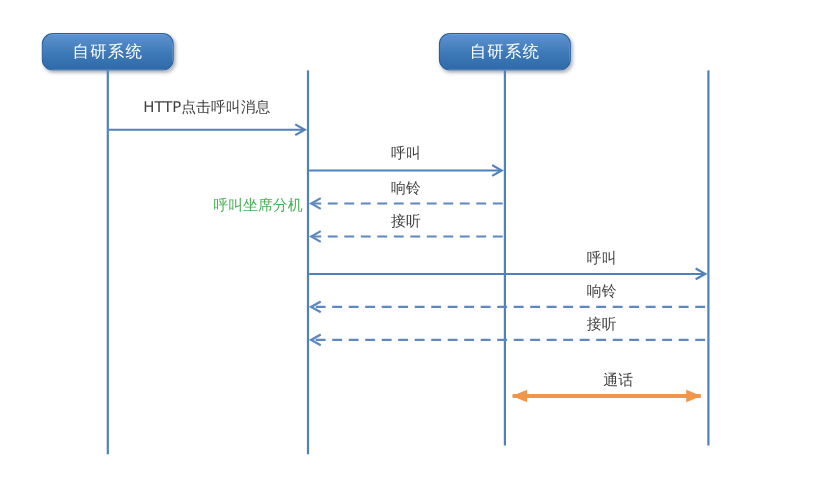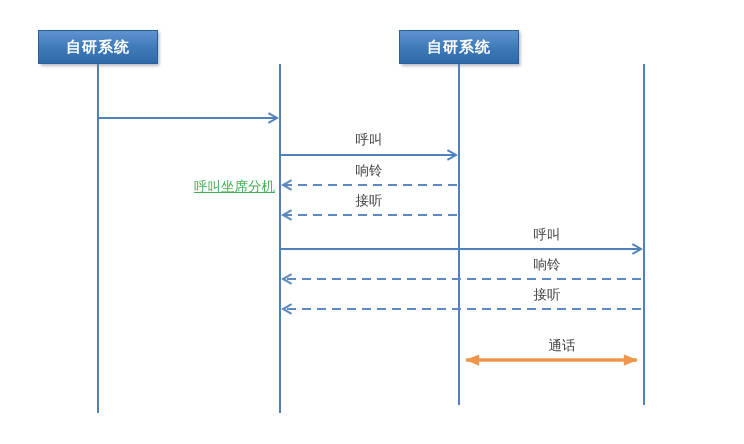--- a/index.html
+++ b/index.html
@@ -8,28 +8,28 @@
     width:744px;height:444px;
     background:#ffffff;
     font-family:"DejaVu Sans","Liberation Sans",sans-serif;
     overflow:hidden;
   }
   .actor{
     position:absolute;
     width:120px;height:34px;
     box-sizing:border-box;
     border:1px solid var(--actor-border,#2a5f9e);
-    border-radius:0;
+    border-radius:10px;
     background:linear-gradient(180deg,
       var(--actor-fill-top,#5e93cf) 0%,
       var(--actor-fill-mid,#3d79b7) 55%,
       var(--actor-fill-bottom,#2f6aaa) 100%);
     box-shadow:1.5px 2px 3px rgba(120,130,140,0.55);
     color:#ffffff;
-    font-size:15px;font-weight:bold;
+    font-size:15px;font-weight:normal;
     text-align:center;line-height:32px;
     letter-spacing:1px;
   }
   .lifeline{
     position:absolute;
     width:2px;
     background:var(--line-blue,#4f81bd);
   }
   .arrows{
     position:absolute;left:0;top:0;
@@ -41,21 +41,20 @@
     font-size:13.5px;
     color:var(--label-text,#3f3f3f);
     white-space:nowrap;
   }
   .note{
     position:absolute;
     font-size:13.5px;
     color:var(--note-green,#44b054);
     white-space:nowrap;
     text-align:left;
-    text-decoration:underline;
   }
 </style>
 </head>
 <body>
 
 <div class="stage">
 
   <div class="actor" style="left:38px;top:30px">
     <span>自研系统</span>
   </div>
@@ -84,20 +83,21 @@
     <line x1="99" y1="118" x2="276" y2="118" style="stroke:var(--line-blue,#4f81bd)" stroke-width="1.8" marker-end="url(#vSolid)"></line>
     <line x1="281" y1="155" x2="455" y2="155" style="stroke:var(--line-blue,#4f81bd)" stroke-width="1.8" marker-end="url(#vSolid)"></line>
     <line x1="457" y1="185" x2="284" y2="185" style="stroke:var(--dashed-blue,#5e88c2)" stroke-width="2" stroke-dasharray="9 6" marker-end="url(#vDash)"></line>
     <line x1="457" y1="215" x2="284" y2="215" style="stroke:var(--dashed-blue,#5e88c2)" stroke-width="2" stroke-dasharray="9 6" marker-end="url(#vDash)"></line>
     <line x1="281" y1="249" x2="640" y2="249" style="stroke:var(--line-blue,#4f81bd)" stroke-width="1.8" marker-end="url(#vSolid)"></line>
     <line x1="641" y1="279" x2="284" y2="279" style="stroke:var(--dashed-blue,#5e88c2)" stroke-width="2" stroke-dasharray="9 6" marker-end="url(#vDash)"></line>
     <line x1="641" y1="309" x2="284" y2="309" style="stroke:var(--dashed-blue,#5e88c2)" stroke-width="2" stroke-dasharray="9 6" marker-end="url(#vDash)"></line>
     <line x1="466" y1="360" x2="637" y2="360" style="stroke:var(--orange,#f0964b)" stroke-width="3.6" marker-start="url(#triOrange)" marker-end="url(#triOrange)"></line>
   </svg>
 
+  <div class="msg" style="left:188px;top:89px">HTTP点击呼叫消息</div>
   <div class="msg" style="left:369px;top:131px">呼叫</div>
   <div class="msg" style="left:369px;top:162px">响铃</div>
   <div class="msg" style="left:369px;top:192px">接听</div>
   <div class="msg" style="left:547px;top:226px">呼叫</div>
   <div class="msg" style="left:547px;top:256px">响铃</div>
   <div class="msg" style="left:547px;top:286px">接听</div>
   <div class="msg" style="left:562px;top:337px">通话</div>
 
   <div class="note" style="right:469px;top:178px">呼叫坐席分机</div>
 

